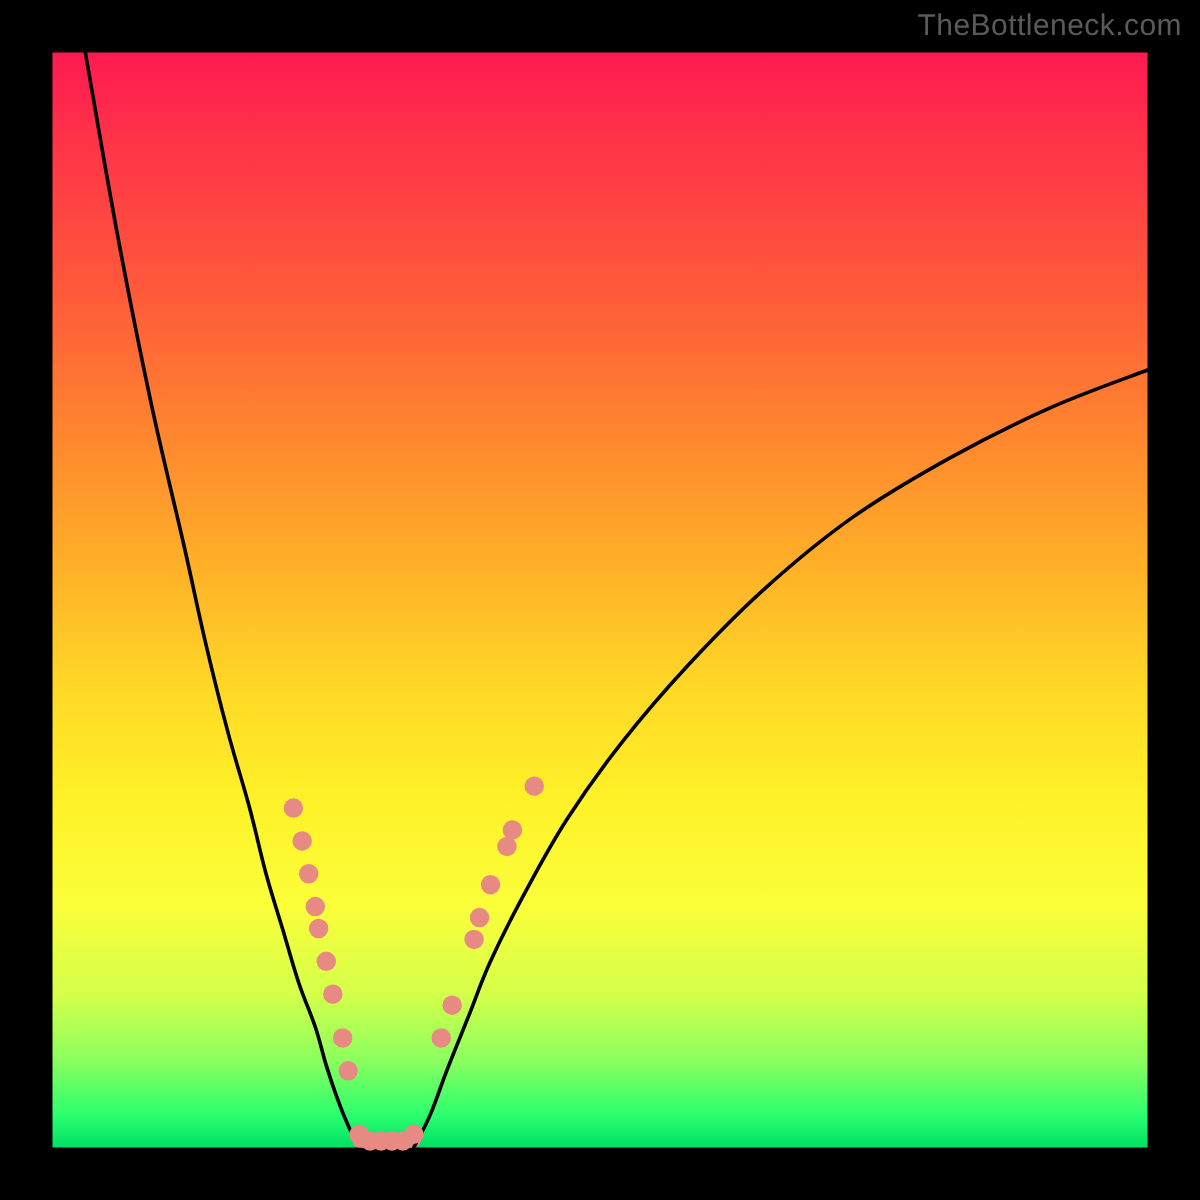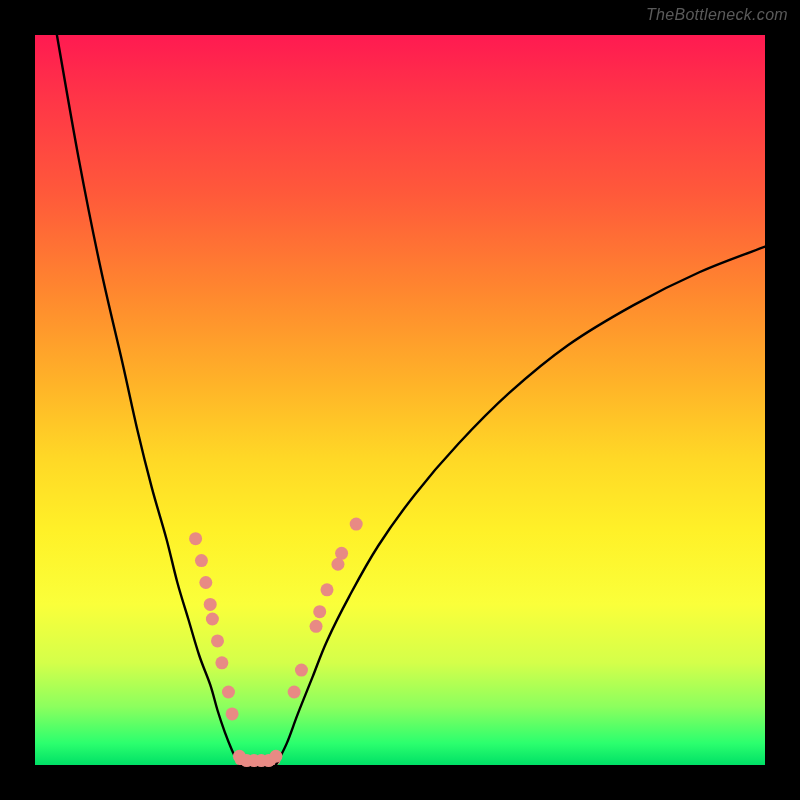--- a/index.html
+++ b/index.html
@@ -35,25 +35,24 @@
       #d4ff4a 86%,
       #8cff5e 92%,
       #2cff6e 97%,
       #00e066 100%);
   }
   .watermark {
     position: absolute;
     top: 6px;
     right: 12px;
     color: #5a5a5a;
-    font-size: 16px;
+    font-size: 20px;
     font-weight: 500;
     letter-spacing: 0.3px;
     user-select: none;
-    font-style: italic;
   }
   svg.curves {
     position: absolute;
     left: 0;
     top: 0;
     width: 730px;
     height: 730px;
     overflow: visible;
   }
 </style>

